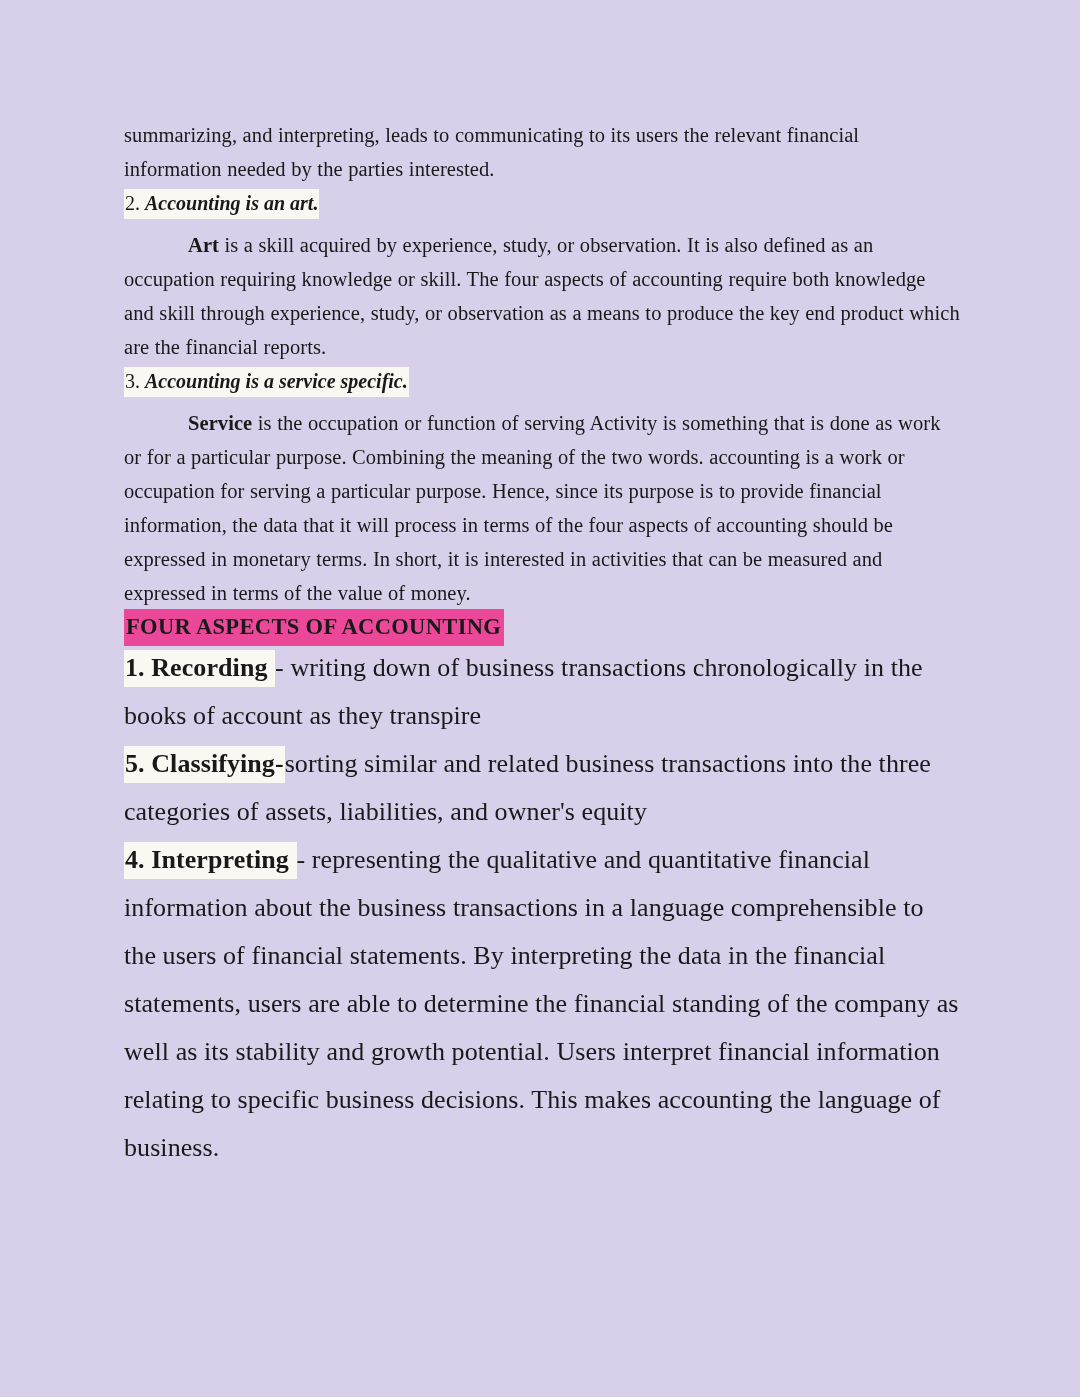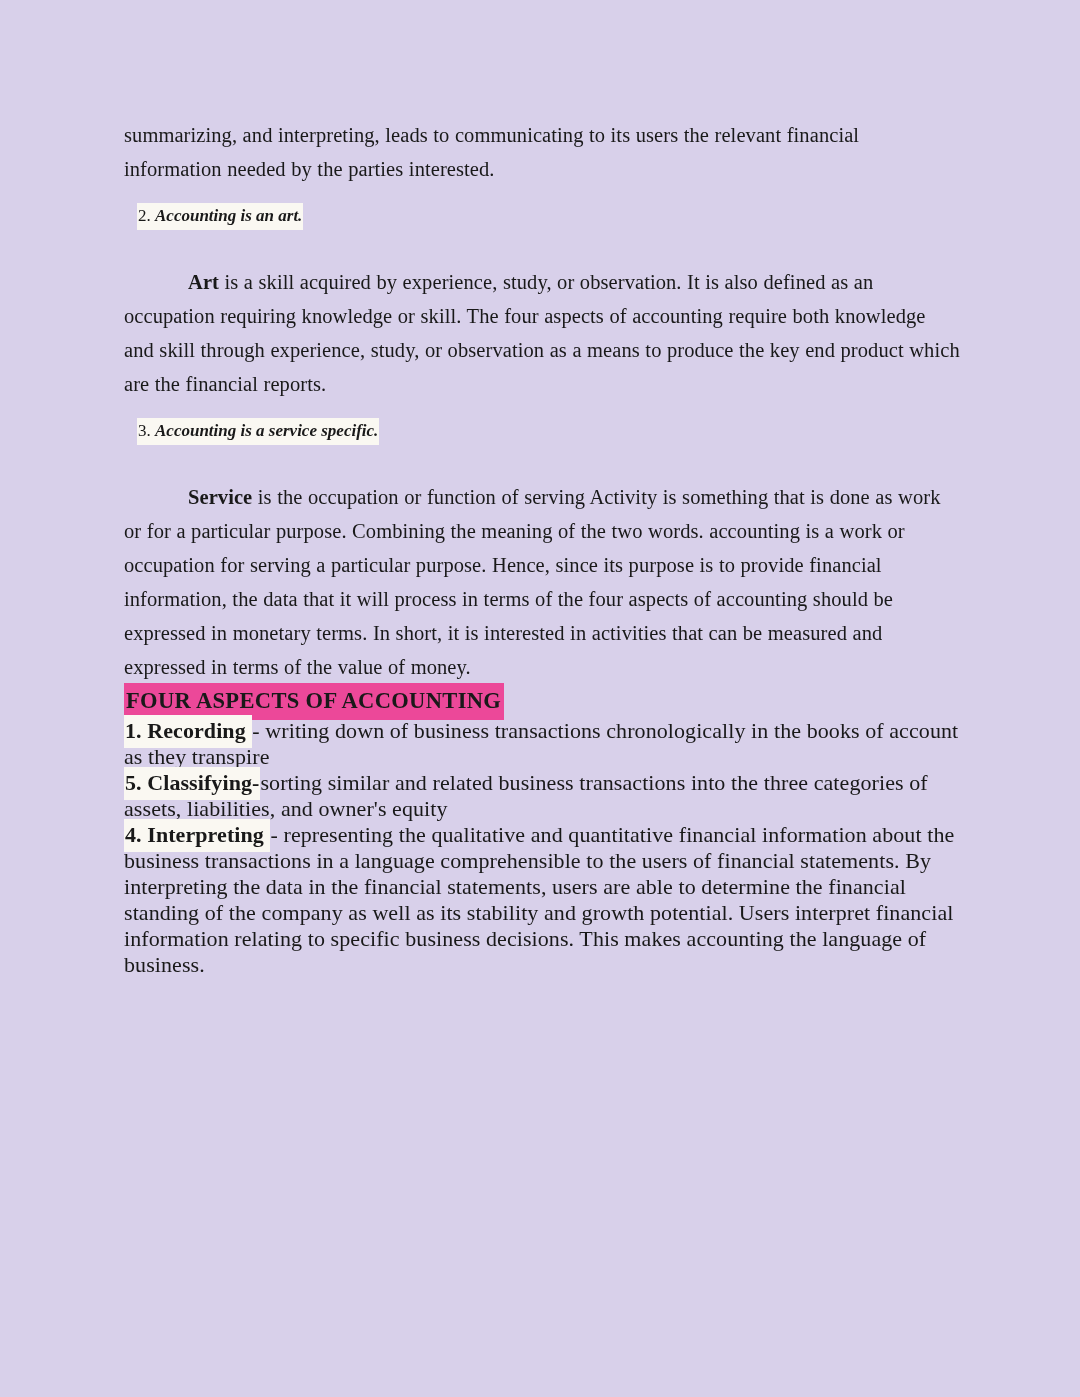--- a/index.html
+++ b/index.html
@@ -30,21 +30,21 @@
     line-height: 34px;
     letter-spacing: 0.08px;
     margin: 0;
     text-align: left;
     word-spacing: 0.3px;
   }
   .indent {
     text-indent: 64px;
   }
   .gap-sm { margin-top: 20px; }
-  .gap-md { margin-top: 32px; }
+  .gap-md { margin-top: 8px; }
   .gap-lg { margin-top: 26px; }
   .gap-xl { margin-top: 66px; }
 
   
   .hl-cream {
     background-color: #faf8f2;
     box-decoration-break: clone;
     -webkit-box-decoration-break: clone;
     padding: 3px 1px 5px 1px;
   }
@@ -52,42 +52,42 @@
     background-color: #ec4899;
     box-decoration-break: clone;
     -webkit-box-decoration-break: clone;
     padding: 5px 3px 7px 2px;
   }
   .b { font-weight: bold; }
   .bi { font-weight: bold; font-style: italic; }
 
   
   .subhead {
-    font-size: 17px;
+    font-size: 20px;
     line-height: 34px;
-    margin: 13px;
+    margin: 0;
   }
   .subhead .num {
     font-weight: normal;
     font-style: normal;
   }
 
   
   .section-heading {
     font-size: 22.5px;
     line-height: 34px;
     font-weight: bold;
     letter-spacing: 0.35px;
     margin: 0;
   }
 
   
   .list-item {
-    font-size: 22px;
-    line-height: 26px;
+    font-size: 26px;
+    line-height: 48px;
     margin: 0;
     letter-spacing: 0.08px;
   }
 </style>
 </head>
 <body>
 
 <div class="page">
   <div class="doc-body">
 

